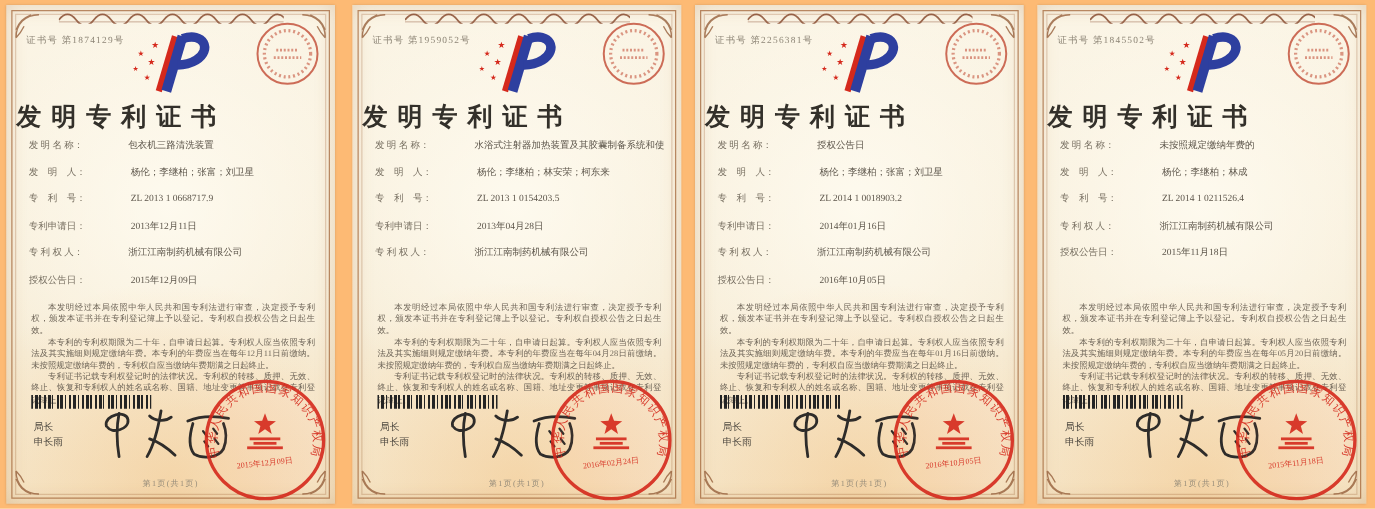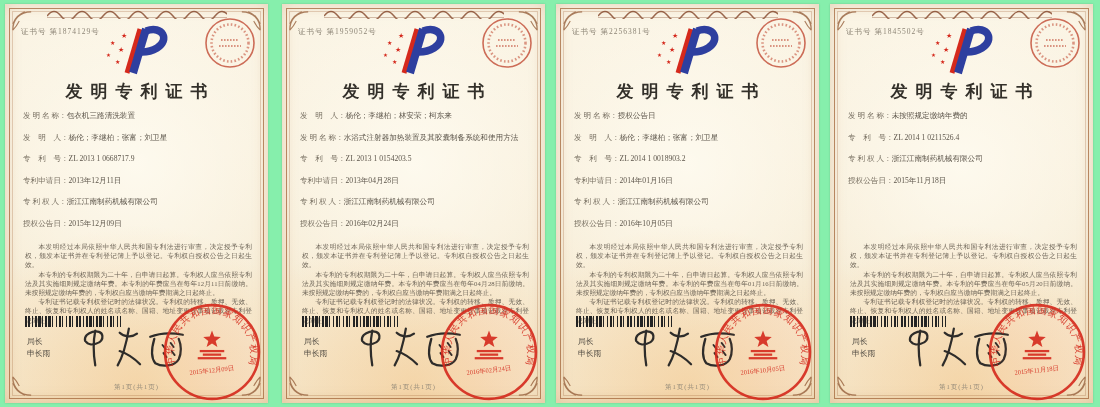--- a/index.html
+++ b/index.html
@@ -1,17 +1,17 @@
 <!DOCTYPE html>
 <html><head>
 <meta charset="utf-8">
 <style>
   * { margin:0; padding:0; box-sizing:border-box; }
   body { background:#ffffff; font-family:"Liberation Serif", serif; }
-  .stage { position:relative; width:1100px; height:407px; background:#86efac; overflow:hidden; }
+  .stage { position:relative; width:1100px; height:407px; background:#fdba74; overflow:hidden; }
 
   .cert {
     position:absolute; top:4px; width:263px; height:399px;
     background:
       radial-gradient(120% 70% at 50% 96%, rgba(243,170,84,0.32), rgba(243,170,84,0) 58%),
       radial-gradient(90% 60% at 50% 40%, rgba(255,252,242,0.8), rgba(255,252,242,0) 70%),
       linear-gradient(180deg, #fbf5e6 0%, #f8efdb 55%, #f5e9cf 100%);
     box-shadow: inset 0 0 16px rgba(176,118,62,0.28), 0 0 2px rgba(0,0,0,0.15);
   }
   .frame  { position:absolute; inset:4px; border:1px solid rgba(163,102,58,0.75); pointer-events:none; }
@@ -21,27 +21,27 @@
   .corner  { position:absolute; width:22px; height:22px; opacity:.8; }
   .corner.tl { top:6px; left:6px; }
   .corner.tr { top:6px; right:6px; transform:scaleX(-1); }
   .corner.bl { bottom:6px; left:6px; transform:scaleY(-1); }
   .corner.br { bottom:6px; right:6px; transform:scale(-1,-1); }
 
   .certno { position:absolute; top:23px; left:16px; font-size:7.5px; color:#8d8576; letter-spacing:1px; white-space:nowrap; }
   .stamp  { position:absolute; top:13px; right:12px; width:52px; height:52px; opacity:.85; }
   .logo   { position:absolute; top:20px; left:50%; transform:translateX(-50%); width:76px; height:52px; }
 
-  .title { position:absolute; top:76px; left:0; width:100%; text-align:center;
-           font-size:17px; font-weight:bold; color:#33302a; letter-spacing:8px; padding-left:8px; }
+  .title { position:absolute; top:76px; left:0; width:100%; text-align:left;
+           font-size:20px; font-weight:bold; color:#33302a; letter-spacing:8px; padding-left:8px; }
 
   .fields { position:absolute; top:107px; left:18px; right:14px; }
   .field  { height:21.6px; font-size:7.6px; white-space:nowrap; overflow:hidden; }
   .lbl { color:#776f61;margin-top:27px; }
-  .val { color:#5c554a; }
+  .val { color:#5c554a;margin-left:36px; }
 
   .bodytext { position:absolute; top:238px; left:20px; right:16px; font-size:6.7px;
               line-height:9.2px; color:#6e6558; text-align:justify; }
   .bodytext p { text-indent:2em; }
 
   .barcode { position:absolute; top:312px; left:20px; width:96px; height:11px;
     background:repeating-linear-gradient(90deg,#242424 0 1.6px,transparent 1.6px 3px,#242424 3px 5.4px,transparent 5.4px 6.6px,#242424 6.6px 7.6px,transparent 7.6px 10.2px); }
 
   .director { position:absolute; top:332px; left:22px; font-size:7.8px; color:#4c473f; line-height:11.5px; }
   .signature { position:absolute; top:320px; left:76px; width:112px; height:48px; }
@@ -183,26 +183,25 @@
       <text x="7" y="33" font-size="5.5" fill="#d5291c">★</text>
       <text x="16" y="40" font-size="6" fill="#d5291c">★</text>
       <path d="M41,5 L28,49" stroke="#d5291c" stroke-width="5" fill="none"></path>
       <path d="M47,5 L34,49" stroke="#2e3f9f" stroke-width="8" fill="none"></path>
       <path d="M47,7 C64,1 71,16 58,24 C53,27 47,28 43,28" stroke="#2e3f9f" stroke-width="7.5" fill="none"></path>
     </svg>
 
     <div class="title">发明专利证书</div>
 
     <div class="fields">
+      <div class="field"><span class="lbl">发 明 名 称：</span><span class="val">水浴式注射器加热装置及其胶囊制备系统和使用方法</span></div>
       <div class="field"><span class="lbl">发　明　人：</span><span class="val">杨伦；李继柏；林安荣；柯东来</span></div>
-      <div class="field"><span class="lbl">发 明 名 称：</span><span class="val">水浴式注射器加热装置及其胶囊制备系统和使用方法</span></div>
       <div class="field"><span class="lbl">专　利　号：</span><span class="val">ZL 2013 1 0154203.5</span></div>
       <div class="field"><span class="lbl">专利申请日：</span><span class="val">2013年04月28日</span></div>
       <div class="field"><span class="lbl">专 利 权 人：</span><span class="val">浙江江南制药机械有限公司</span></div>
-      <div class="field"><span class="lbl">授权公告日：</span><span class="val">2016年02月24日</span></div>
     </div>
 
     <div class="bodytext">
       <p>本发明经过本局依照中华人民共和国专利法进行审查，决定授予专利权，颁发本证书并在专利登记簿上予以登记。专利权自授权公告之日起生效。</p>
       <p>本专利的专利权期限为二十年，自申请日起算。专利权人应当依照专利法及其实施细则规定缴纳年费。本专利的年费应当在每年04月28日前缴纳。未按照规定缴纳年费的，专利权自应当缴纳年费期满之日起终止。</p>
       <p>专利证书记载专利权登记时的法律状况。专利权的转移、质押、无效、终止、恢复和专利权人的姓名或名称、国籍、地址变更等事项记载在专利登记簿上。</p>
     </div>
 
     <div class="barcode"></div>
     <div class="director">
@@ -366,20 +365,21 @@
       <text x="16" y="40" font-size="6" fill="#d5291c">★</text>
       <path d="M41,5 L28,49" stroke="#d5291c" stroke-width="5" fill="none"></path>
       <path d="M47,5 L34,49" stroke="#2e3f9f" stroke-width="8" fill="none"></path>
       <path d="M47,7 C64,1 71,16 58,24 C53,27 47,28 43,28" stroke="#2e3f9f" stroke-width="7.5" fill="none"></path>
     </svg>
 
     <div class="title">发明专利证书</div>
 
     <div class="fields">
       <div class="field"><span class="lbl">发 明 名 称：</span><span class="val">未按照规定缴纳年费的</span></div>
+      <div class="field"><span class="lbl">发　明　人：</span><span class="val">杨伦；李继柏；林成</span></div>
       <div class="field"><span class="lbl">专　利　号：</span><span class="val">ZL 2014 1 0211526.4</span></div>
       <div class="field"><span class="lbl">专 利 权 人：</span><span class="val">浙江江南制药机械有限公司</span></div>
       <div class="field"><span class="lbl">授权公告日：</span><span class="val">2015年11月18日</span></div>
     </div>
 
     <div class="bodytext">
       <p>本发明经过本局依照中华人民共和国专利法进行审查，决定授予专利权，颁发本证书并在专利登记簿上予以登记。专利权自授权公告之日起生效。</p>
       <p>本专利的专利权期限为二十年，自申请日起算。专利权人应当依照专利法及其实施细则规定缴纳年费。本专利的年费应当在每年05月20日前缴纳。未按照规定缴纳年费的，专利权自应当缴纳年费期满之日起终止。</p>
       <p>专利证书记载专利权登记时的法律状况。专利权的转移、质押、无效、终止、恢复和专利权人的姓名或名称、国籍、地址变更等事项记载在专利登记簿上。</p>
     </div>

